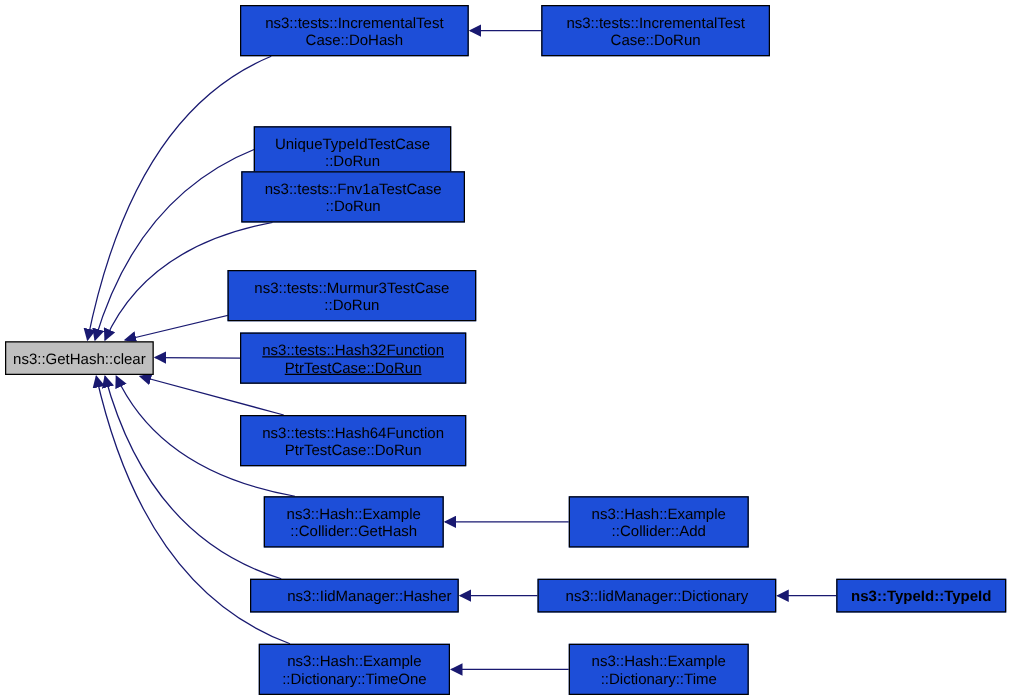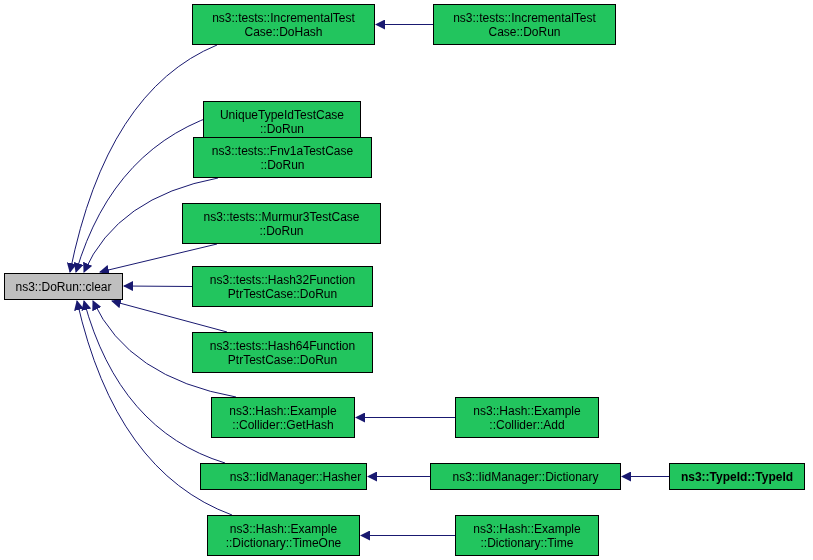--- a/index.html
+++ b/index.html
@@ -1,20 +1,20 @@
 <!DOCTYPE html>
 <html><head>
   <meta charset="utf-8">
   <style>
     html, body { margin: 0; padding: 0; background: #ffffff; }
     body { width: 813px; height: 560px; position: relative; overflow: hidden;
            font-family: "Liberation Sans", sans-serif; }
     #graph { position: absolute; left: 0; top: 0; width: 813px; height: 560px; }
     .node { position: absolute; box-sizing: border-box; border: 1px solid #000;
-            background: #22c55e; display: flex; align-items: center; justify-content: center;
+            background: #1d4ed8; display: flex; align-items: center; justify-content: center;
             text-align: center; font-size: 12px; line-height: 14px; color: #000;
             white-space: pre-line; cursor: pointer; }
     .node.root { background: #bfbfbf; border-color: #000; cursor: default; }
   </style>
 </head>
 <body>
 
 <svg id="graph" xmlns="http://www.w3.org/2000/svg" width="813" height="560">
   <defs>
     <marker id="arrow" viewBox="0 0 10 10" refX="9" refY="5" markerWidth="10" markerHeight="10" orient="auto" markerUnits="userSpaceOnUse">
@@ -32,32 +32,32 @@
       <path d="M225,463 Q119.25,430.6 84,301" fill="none" stroke="#191970" stroke-width="1" marker-end="url(#arrow)"></path>
       <path d="M232,515 Q115.75,472.2 77,301" fill="none" stroke="#191970" stroke-width="1" marker-end="url(#arrow)"></path>
       <path d="M433,24.5 L376,24.5" fill="none" stroke="#191970" stroke-width="1" marker-end="url(#arrow)"></path>
       <path d="M455,417.5 L356,417.5" fill="none" stroke="#191970" stroke-width="1" marker-end="url(#arrow)"></path>
       <path d="M430,476.5 L368,476.5" fill="none" stroke="#191970" stroke-width="1" marker-end="url(#arrow)"></path>
       <path d="M669,476.5 L622,476.5" fill="none" stroke="#191970" stroke-width="1" marker-end="url(#arrow)"></path>
       <path d="M455,535.5 L361,535.5" fill="none" stroke="#191970" stroke-width="1" marker-end="url(#arrow)"></path>
     </g>
 </svg>
 
-<div class="node root" style="left: 4px; top: 273px; width: 119px; height: 27px;">ns3::DoRun::clear</div>
+<div class="node root" style="left: 4px; top: 273px; width: 119px; height: 27px;">ns3::GetHash::clear</div>
 <div class="node" style="left: 192px; top: 4px; width: 183px; height: 41px;">ns3::tests::IncrementalTest
 Case::DoHash</div>
 <div class="node" style="left: 433px; top: 4px; width: 183px; height: 41px;">ns3::tests::IncrementalTest
 Case::DoRun</div>
 <div class="node" style="left: 203px; top: 70px; width: 158px; height: 41px; margin-top: 31px;">UniqueTypeIdTestCase
 ::DoRun</div>
 <div class="node" style="left: 193px; top: 137px; width: 179px; height: 41px;">ns3::tests::Fnv1aTestCase
 ::DoRun</div>
-<div class="node" style="left: 182px; top: 203px; width: 199px; height: 41px;">ns3::tests::Murmur3TestCase
+<div class="node" style="left: 182px; top: 216px; width: 199px; height: 41px;">ns3::tests::Murmur3TestCase
 ::DoRun</div>
-<div class="node" style="left: 192px; top: 266px; width: 181px; height: 41px;">ns3::tests::Hash32Function
+<div class="node" style="left: 192px; top: 266px; width: 181px; height: 41px; text-decoration: underline;">ns3::tests::Hash32Function
 PtrTestCase::DoRun</div>
 <div class="node" style="left: 192px; top: 332px; width: 181px; height: 41px; text-align: center;">ns3::tests::Hash64Function
 PtrTestCase::DoRun</div>
 <div class="node" style="left: 211px; top: 397px; width: 144px; height: 41px;">ns3::Hash::Example
 ::Collider::GetHash</div>
 <div class="node" style="left: 455px; top: 397px; width: 144px; height: 41px;">ns3::Hash::Example
 ::Collider::Add</div>
 <div class="node" style="left: 200px; top: 463px; width: 167px; height: 27px; padding-left: 24px;">ns3::IidManager::Hasher</div>
 <div class="node" style="left: 430px; top: 463px; width: 191px; height: 27px;">ns3::IidManager::Dictionary</div>
 <div class="node" style="left: 669px; top: 463px; width: 136px; height: 27px; font-weight: bold;">ns3::TypeId::TypeId</div>

